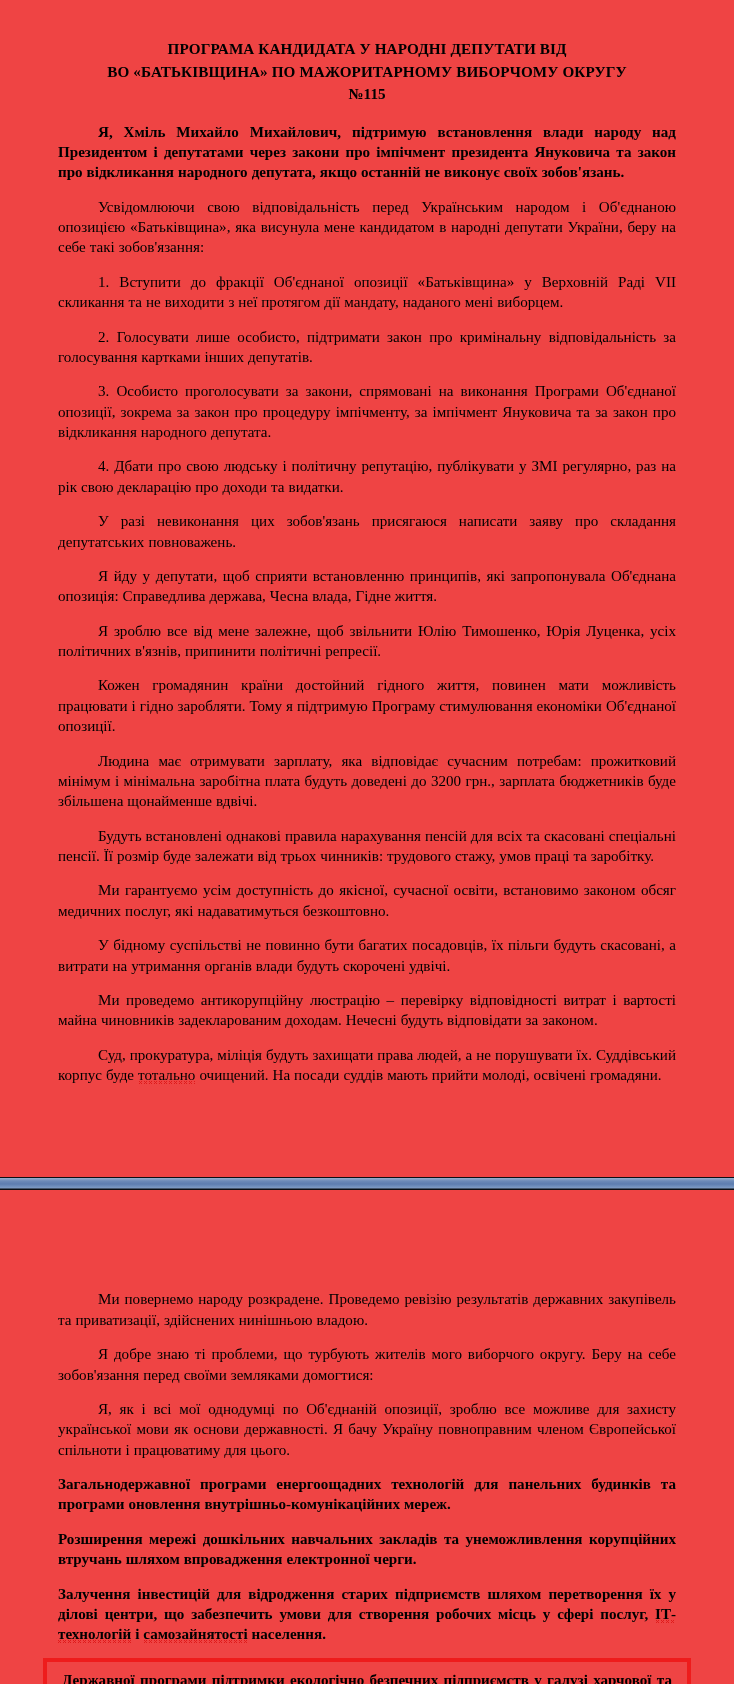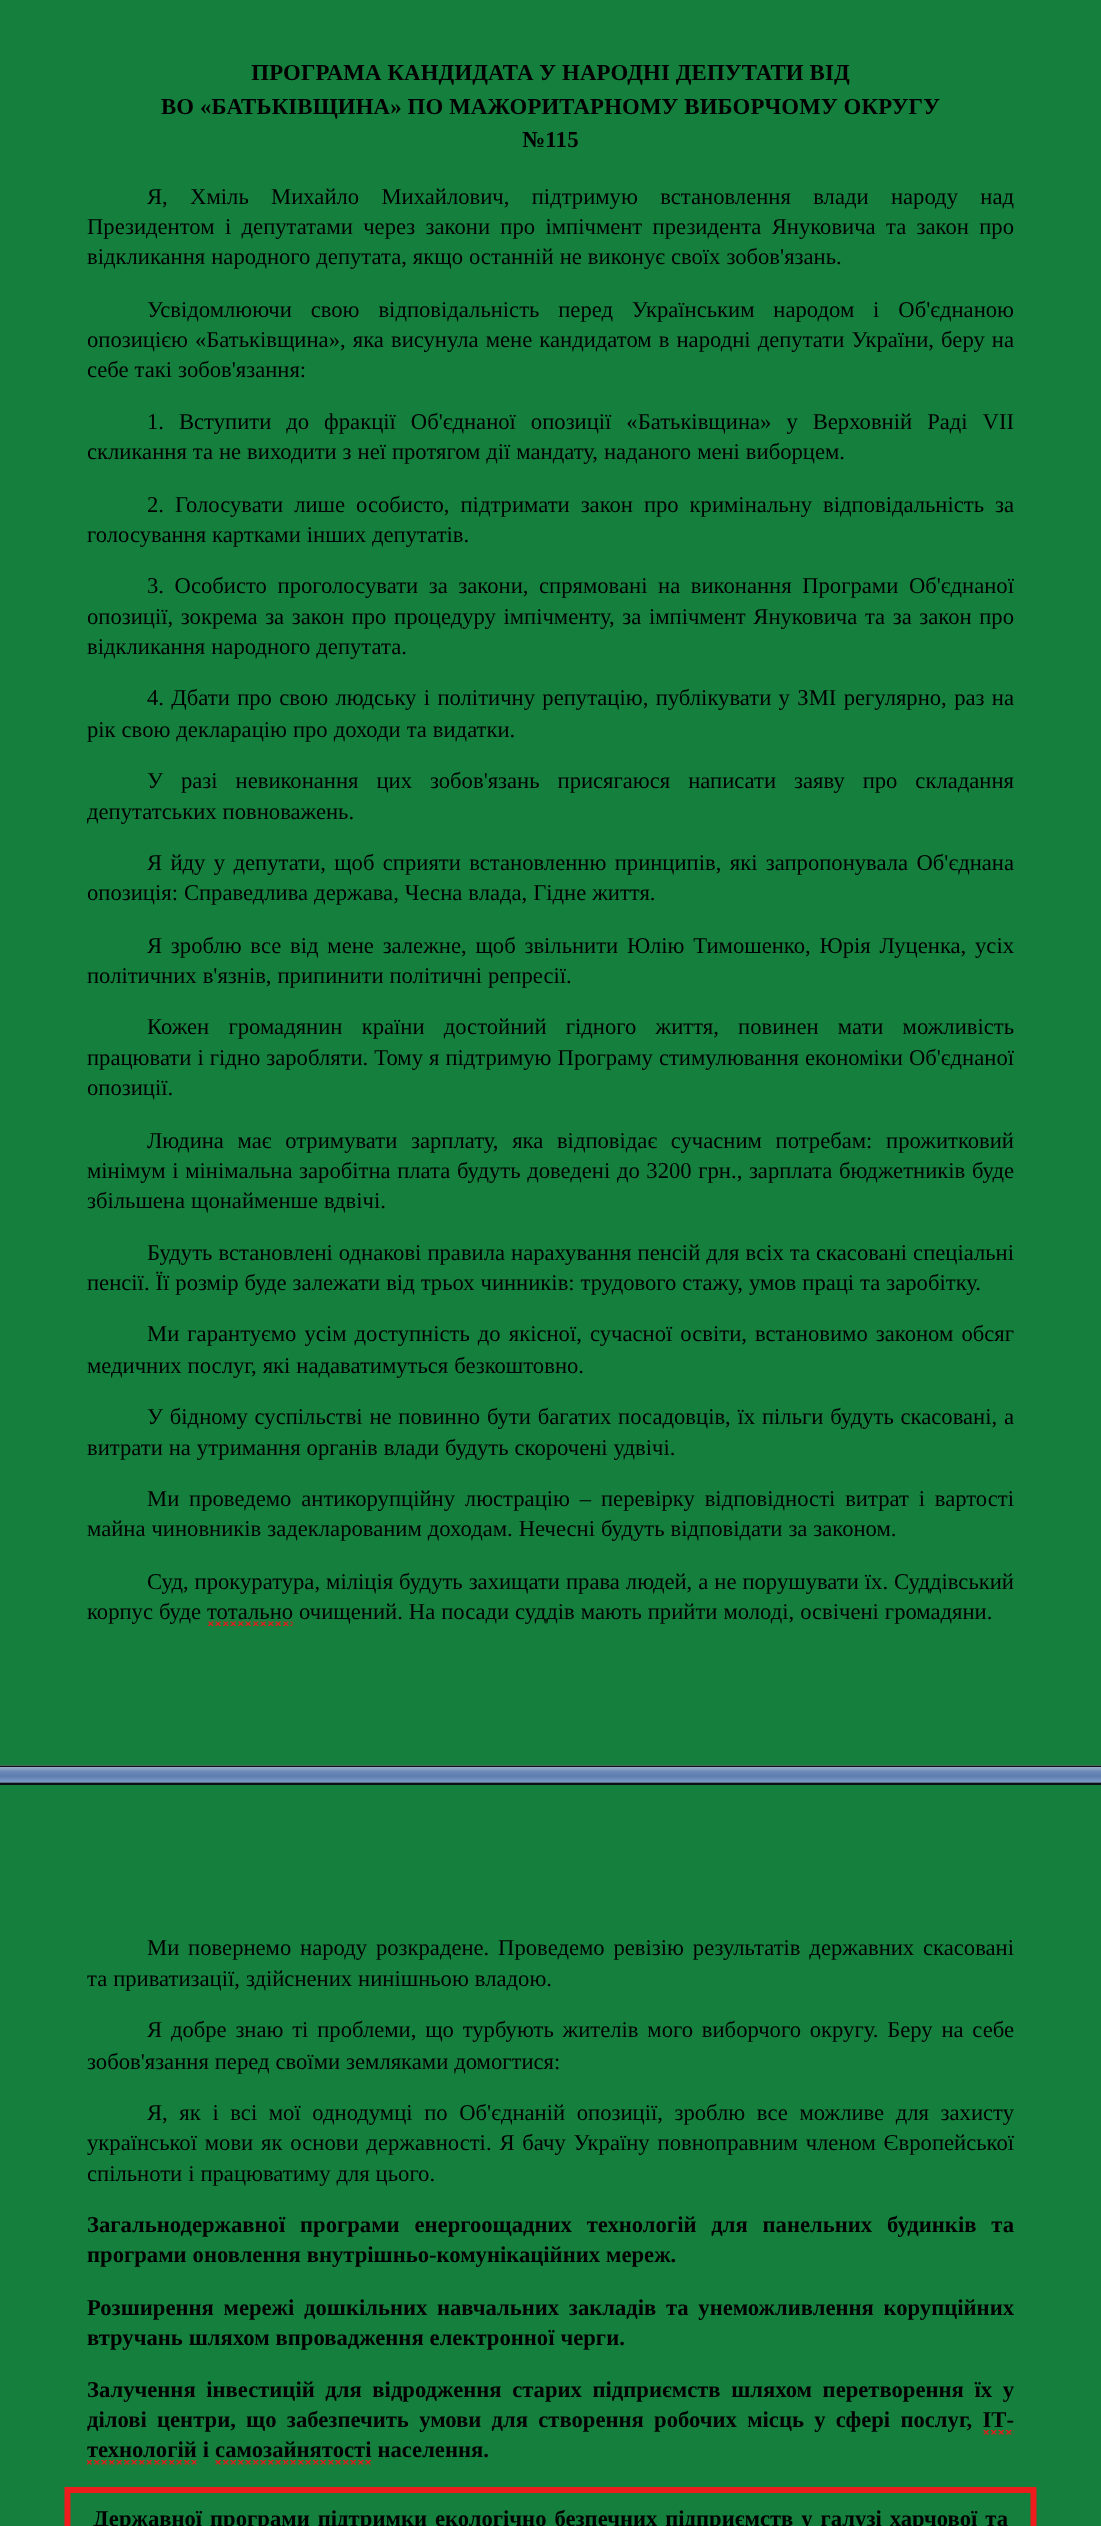--- a/index.html
+++ b/index.html
@@ -15,21 +15,21 @@
   }
   .doc {
     position: relative;
     width: 734px;
     min-height: 1684px;
     overflow: hidden;
     background: #fff;
   }
   .page {
     position: relative;
-    background: #15803d;
+    background: #ef4444;
     padding: 0 58px;
     box-sizing: border-box;
     width: 734px;
   }
   .page-one { padding-top: 38px; padding-bottom: 0; }
   .page-two { padding-top: 0; }
 
   .title-block {
     text-align: center;
     font-weight: bold;
@@ -41,21 +41,21 @@
 
   p.para {
     margin: 0 0 0 0;
     padding-top: 14px;
     text-align: justify;
     text-indent: 40px;
     font-size: 15.1px;
     line-height: 1.35;
     word-spacing: 0.2px;
   }
-  p.first { padding-top: 16px; }
+  p.first { padding-top: 16px; font-weight: bold; }
   p.bold {
     font-weight: normal;
   }
   p.noindent {
     text-indent: 0;
     font-weight: bold;
   }
   p.listitem {
     text-indent: 40px;
   }
@@ -132,21 +132,21 @@
     <p class="para"><span>Суд, прокуратура, міліція будуть захищати права людей, а не порушувати їх. Суддівський корпус буде </span><span class="spell">тотально</span><span> очищений. На посади суддів мають прийти молоді, освічені громадяни.</span></p>
 
     <div class="gap-before-break"></div>
   </div>
 
   <div class="page-break-bar"></div>
 
   <div class="page page-two">
     <div class="gap-after-break"></div>
 
-    <p class="para">Ми повернемо народу розкрадене. Проведемо ревізію результатів державних скасовані та приватизації, здійснених нинішньою владою.</p>
+    <p class="para">Ми повернемо народу розкрадене. Проведемо ревізію результатів державних закупівель та приватизації, здійснених нинішньою владою.</p>
     <p class="para bold">Я добре знаю ті проблеми, що турбують жителів мого виборчого округу. Беру на себе зобов'язання перед своїми земляками домогтися:</p>
 
     <p class="para">Я, як і всі мої однодумці по Об'єднаній опозиції, зроблю все можливе для захисту української мови як основи державності. Я бачу Україну повноправним членом Європейської спільноти і працюватиму для цього.</p>
 
     <p class="para noindent">Загальнодержавної програми енергоощадних технологій для панельних будинків та програми оновлення внутрішньо-комунікаційних мереж.</p>
     <p class="para noindent">Розширення мережі дошкільних навчальних закладів та унеможливлення корупційних втручань шляхом впровадження електронної черги.</p>
 
     <p class="para noindent"><span>Залучення інвестицій для відродження старих підприємств шляхом перетворення їх у ділові центри, що забезпечить умови для створення робочих місць у сфері послуг, </span><span class="spell">ІТ-технологій</span><span> і </span><span class="spell">самозайнятості</span><span> населення.</span></p>
 
     <div class="redbox">

